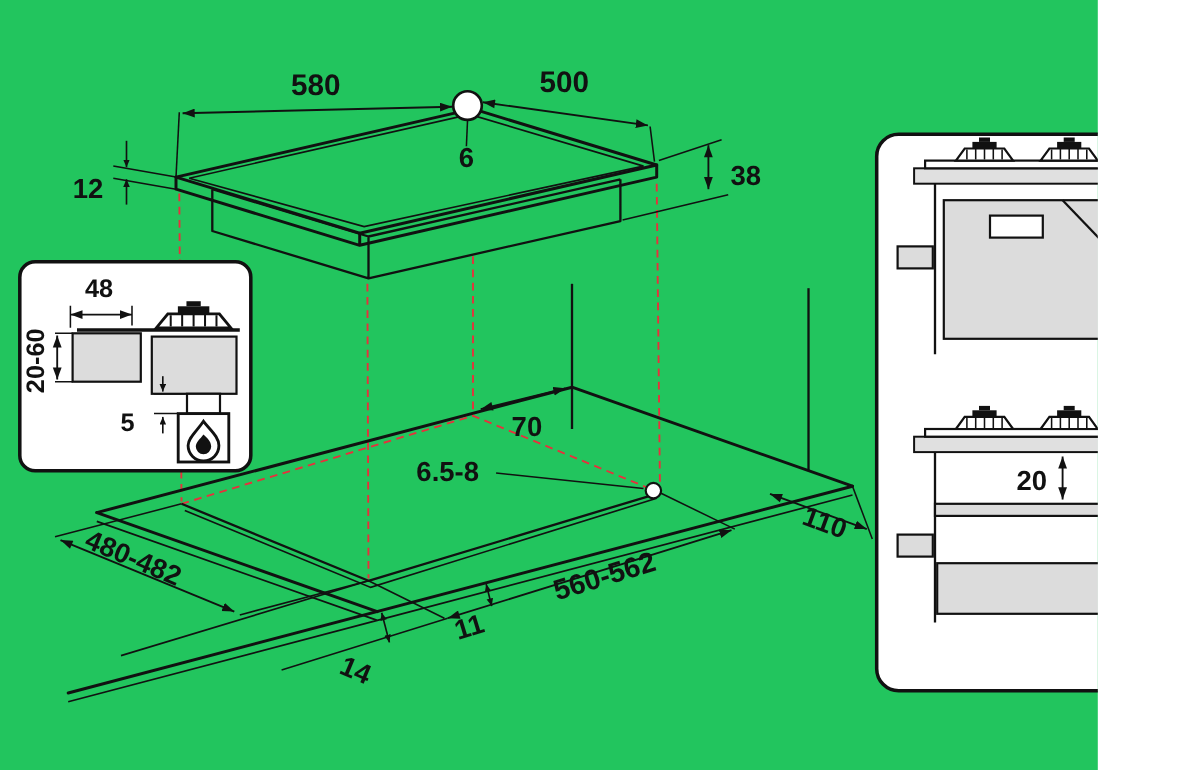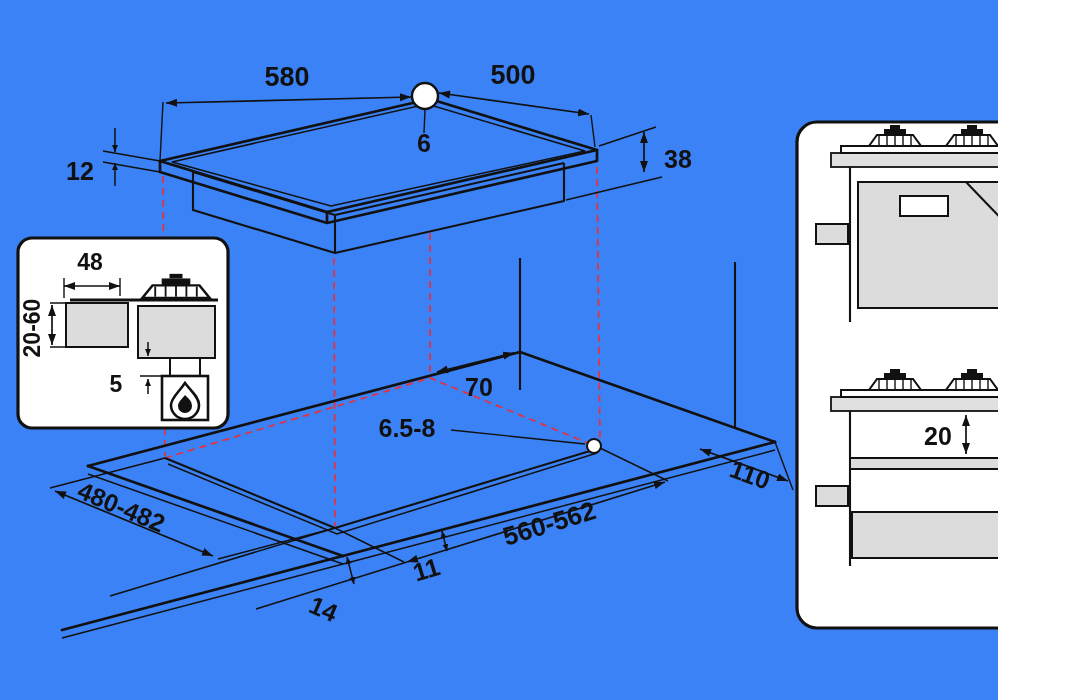--- a/index.html
+++ b/index.html
@@ -1,16 +1,16 @@
 <!DOCTYPE html>
 <html><head>
 <meta charset="utf-8">
 <style>
   html,body{margin:0;padding:0;background:#ffffff;}
-  .canvas{position:relative;width:998px;height:700px;background:#3b82f6;overflow:hidden;
+  .canvas{position:relative;width:998px;height:700px;background:#22c55e;overflow:hidden;
           font-family:"Liberation Sans", sans-serif;}
   svg text{font-family:"Liberation Sans", sans-serif;font-weight:bold;fill:#111;}
   .lblL{font-size:27px;text-anchor:middle;}
   .lbl {font-size:25px;text-anchor:middle;}
   .lblM{font-size:23px;text-anchor:middle;}
   .out  {stroke:#111;stroke-width:2.7;fill:none;stroke-linejoin:round;stroke-linecap:round;}
   .mid  {stroke:#111;stroke-width:2.1;fill:none;stroke-linejoin:round;}
   .thin {stroke:#111;stroke-width:1.5;fill:none;}
   .ext  {stroke:#111;stroke-width:1.4;fill:none;}
   .red  {stroke:#e8303c;stroke-width:1.7;stroke-dasharray:7 5;fill:none;}

